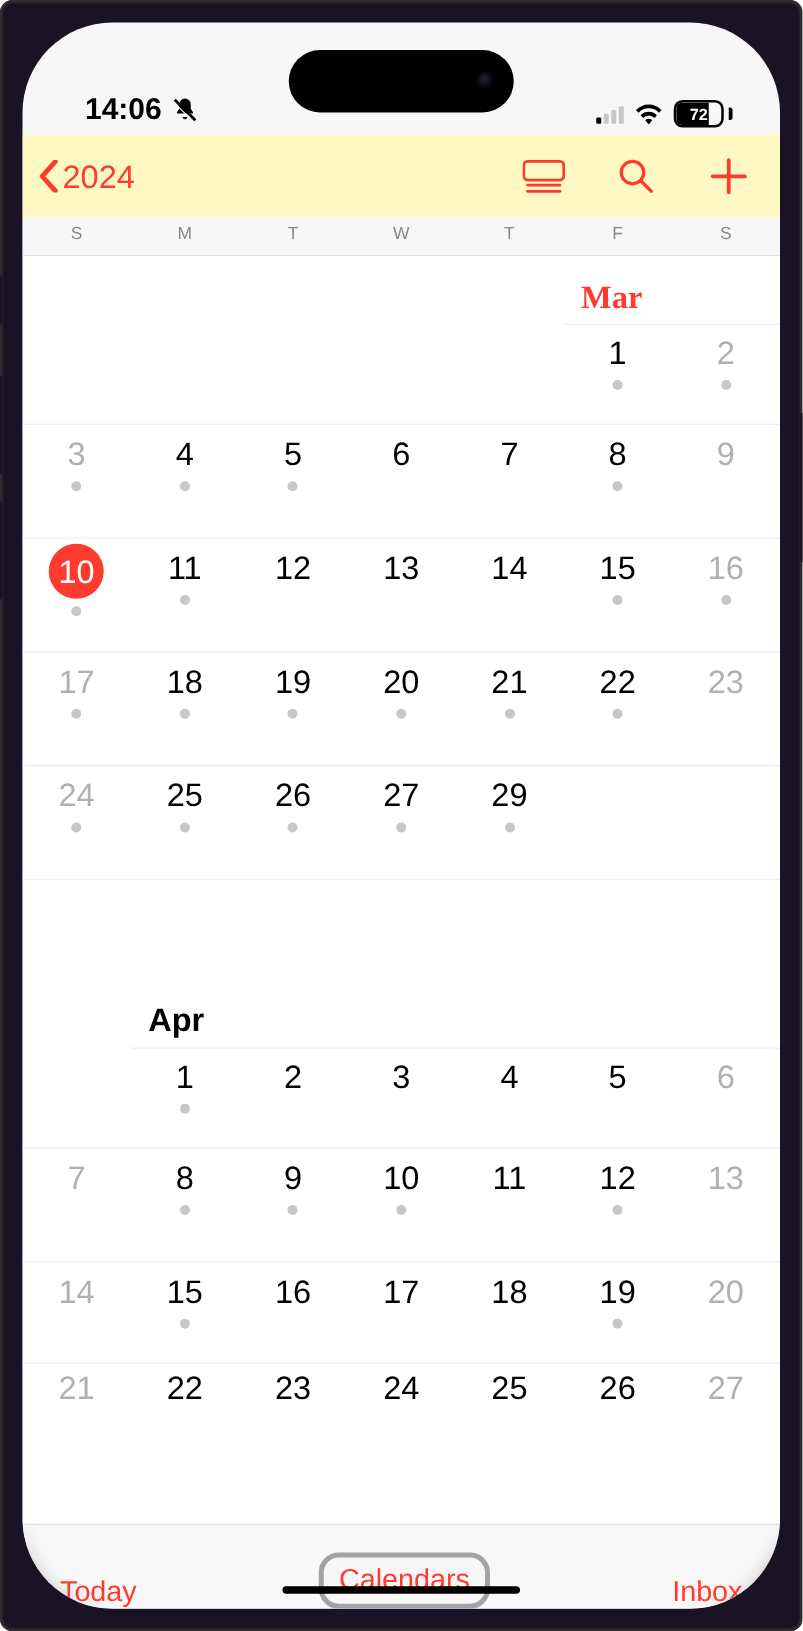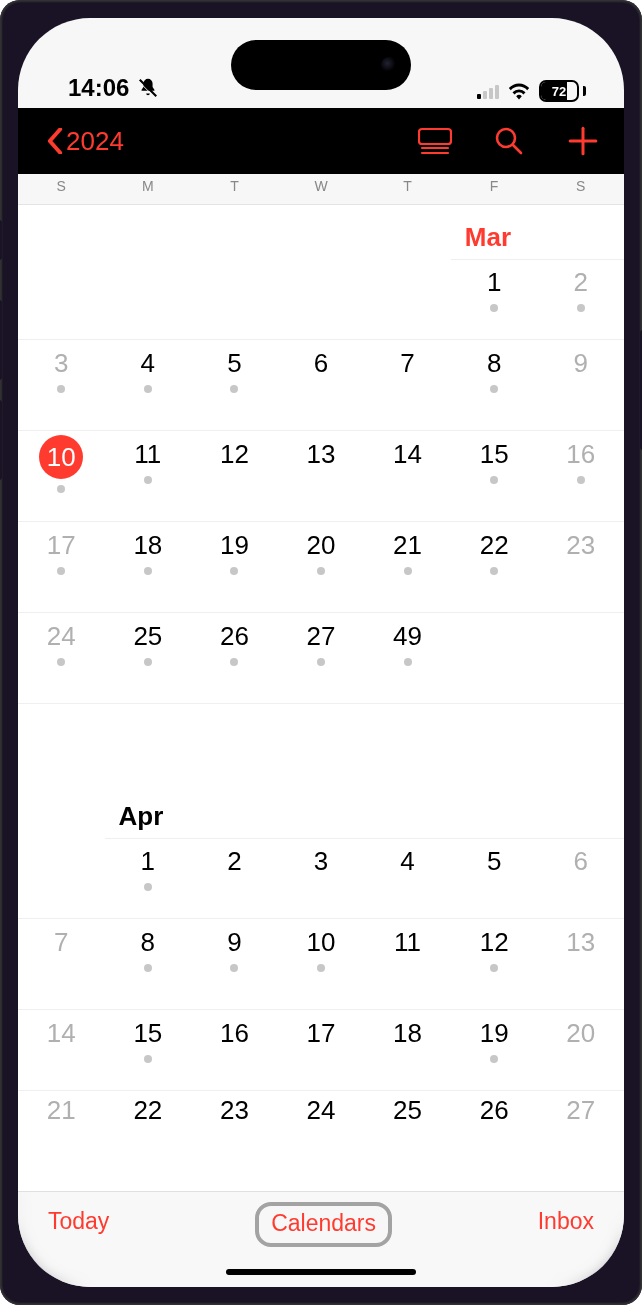--- a/index.html
+++ b/index.html
@@ -8,21 +8,21 @@
     display: flex;
     justify-content: center;
     align-items: center;
     min-height: 1305px;
     font-family: -apple-system, "Helvetica Neue", Arial, sans-serif;
   }
   .frame {
     width: 642px;
     height: 1305px;
     background: #1a1225;
-    border-radius: 20px;
+    border-radius: 10px;
     padding: 18px;
     position: relative;
     box-shadow: inset 0 0 2px 2px #333;
   }
   .side-btn { position: absolute; background:#1a1225; border-radius:4px; }
   .sb1 { left:-4px; top:220px; width:6px; height:40px; }
   .sb2 { left:-4px; top:300px; width:6px; height:80px; }
   .sb3 { left:-4px; top:400px; width:6px; height:80px; }
   .sb4 { right:-4px; top:330px; width:6px; height:120px; }
   .screen {
@@ -72,54 +72,54 @@
     width:40px; height:22px; border:2px solid #000; border-radius:7px;
     display:flex; align-items:center; justify-content:center; font-size:13px; font-weight:700;
     position:relative; overflow:hidden;
   }
   .battery-fill{ position:absolute; left:0; top:0; bottom:0; width:72%; background:#000; }
   .battery-text{ position:relative; color:#fff; z-index:2;}
   .battery-cap { width:3px; height:10px; background:#000; border-radius:0 2px 2px 0;}
   .nav-bar {
     height: 66px;
     display:flex; align-items:center; justify-content:space-between;
-    padding: 0 24px 0 28px;
-    background:#000000;
+    padding: 0 24px 0 12px;
+    background:#fef9c3;
   }
   .nav-left { display:flex; align-items:center; color:#ff3b30; font-size:26px;}
   .chevron { width:18px; height:26px; margin-right:2px;}
   .nav-right { display:flex; align-items:center; gap:40px; color:#ff3b30;}
   .nav-icon { width:34px; height:30px; }
   .weekday-row {
     display:grid; grid-template-columns: repeat(7,1fr);
     background:#f7f7f7;
     padding: 4px 0 10px;
     border-bottom:1px solid #e4e4e4;
   }
   .weekday-row span { text-align:center; font-size:14px; color:#888; font-weight:500;}
   .scroll { flex:1; background:#fff; overflow:hidden; }
   .month-label-row { display:grid; grid-template-columns: repeat(7,1fr); height:54px; align-items:flex-end;}
   .month-label-row .ml { font-size:26px; font-weight:700; padding-left:14px; padding-bottom:6px;}
-  .ml-red { color:#ff3b30; }
+  .ml-red { color:#ff3b30;font-family:Liberation Serif, serif; }
   .ml-black { color:#000; }
   .week-row { display:grid; grid-template-columns: repeat(7,1fr); border-top:1px solid #efefef;}
   .day-cell { height:90px; display:flex; flex-direction:column; align-items:center; padding-top:8px; position:relative;}
   .day-cell.short { height:80px; }
   .day-cell.shorter { height:56px; padding-top:4px;}
   .day-num { font-size:26px; color:#000; font-weight:400;}
   .day-num.weekend { color:#b0b0b0;}
   .day-num.today {
     background:#ff3b30; color:#fff; width:44px; height:44px; border-radius:50%;
     display:flex; align-items:center; justify-content:center; margin-top:-4px; font-weight:500;
   }
   .dot { width:8px; height:8px; background:#c7c7c7; border-radius:50%; margin-top:6px;}
   .bottom-bar {
-    height:96px; background:#f7f7f7cc; backdrop-filter: blur(6px);
+    height:68px; background:#f7f7f7cc; backdrop-filter: blur(6px);
     border-top:1px solid #e0e0e0;
-    display:flex; justify-content:space-between; align-items:flex-start;
+    display:flex; justify-content:space-between; align-items:flex-end;
     padding:16px 30px 0; font-size:23px; color:#ff3b30;
     position:relative;
   }
   .calendars-btn {
     border:4px solid #a3a3a3;
     border-radius:16px;
     padding:4px 12px 6px;
     margin-top:-6px;
     background:#f7f7f7;
   }
@@ -331,21 +331,21 @@
           </div>
         <div class="day-cell">
             <span class="day-num">26</span>
             <span class="dot"></span>
           </div>
         <div class="day-cell">
             <span class="day-num">27</span>
             <span class="dot"></span>
           </div>
         <div class="day-cell">
-            <span class="day-num">49</span>
+            <span class="day-num">29</span>
             <span class="dot"></span>
           </div>
       </div>
 
       <div class="week-row">
         <div class="day-cell short"></div>
           <div class="day-cell short"></div>
           <div class="day-cell short"></div>
           <div class="day-cell short"></div>
           <div class="day-cell short"></div>

